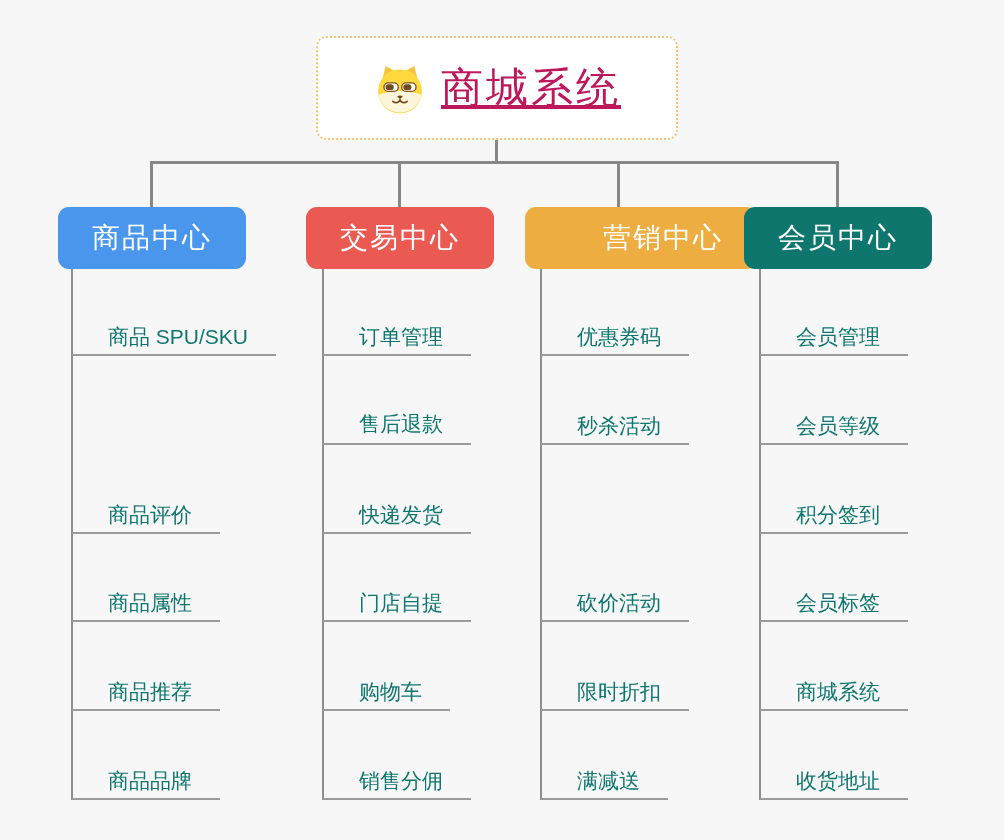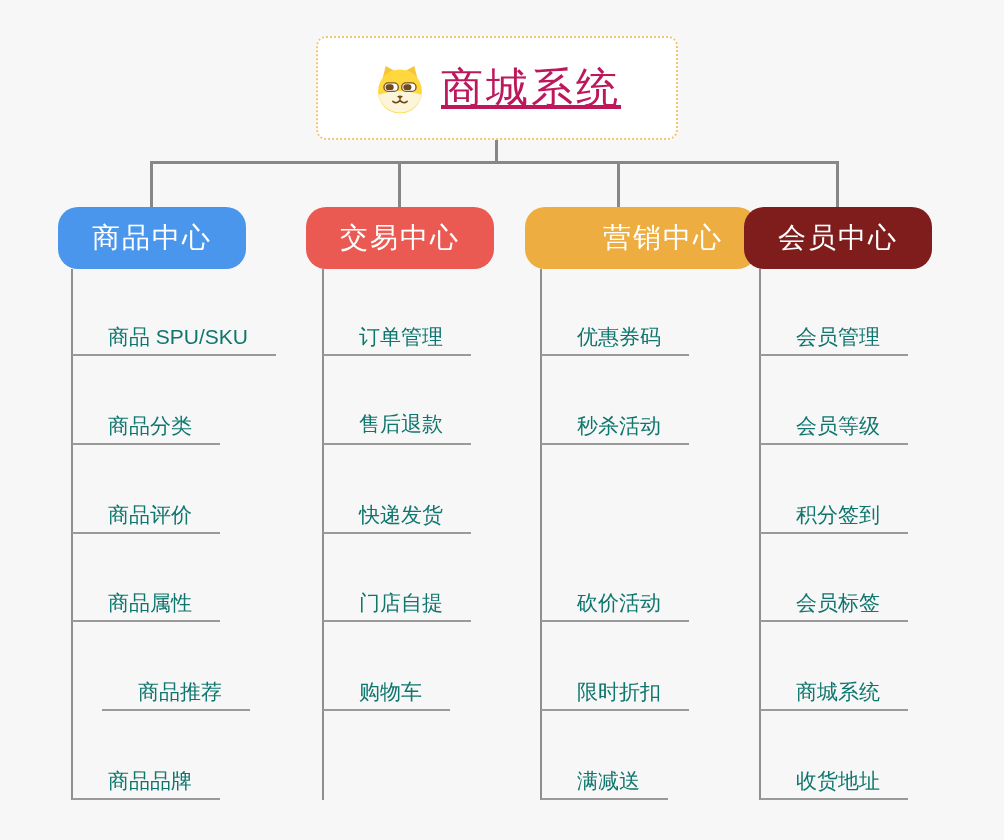--- a/index.html
+++ b/index.html
@@ -37,21 +37,21 @@
   
   .conn{position:absolute;background:#878787;}
   .conn.stem{left:495px;top:140px;width:3px;height:23px;}
   .conn.bus{left:150px;top:161px;width:689px;height:3px;}
   .conn.drop{top:162px;width:3px;height:45px;}
   
   .branch-node{
     position:absolute;
     top:207px;
     width:188px;height:62px;
-    border-radius:20px;
+    border-radius:11px;
     display:flex;align-items:center;justify-content:center;
     color:#ffffff;
     font-size:28px;
     letter-spacing:2px;
     white-space:nowrap;
   }
   
   .child-line{
     position:absolute;
     top:269px;
@@ -97,39 +97,39 @@
   <div class="conn stem"></div>
   <div class="conn bus"></div>
   <div class="conn drop" style="left:150px;"></div>
   <div class="conn drop" style="left:398px;"></div>
   <div class="conn drop" style="left:617px;"></div>
   <div class="conn drop" style="left:836px;"></div>
 
   <div class="branch-node" style="left: 58px; background-color: rgb(74, 150, 236);">商品中心</div>
   <div class="branch-node" style="left: 306px; background-color: rgb(234, 90, 82);">交易中心</div>
   <div class="branch-node" style="left: 525px; background-color: rgb(237, 173, 65); padding-left: 44px;">营销中心</div>
-  <div class="branch-node" style="left: 744px; background-color: #7f1d1d;">会员中心</div>
+  <div class="branch-node" style="left: 744px; background-color: #0f766e;">会员中心</div>
 
   <div class="child-line" style="left:71px;"></div>
   <div class="child-line" style="left:322px;"></div>
   <div class="child-line" style="left:540px;"></div>
   <div class="child-line" style="left:759px;"></div>
 
   <div class="leaf-node" style="left:72px;top:319px;">商品 SPU/SKU</div>
-  <div class="leaf-node" style="left:72px;top:408px;">商品分类</div>
   <div class="leaf-node" style="left:72px;top:585px;">商品属性</div>
   <div class="leaf-node" style="left:72px;top:497px;">商品评价</div>
-  <div class="leaf-node" style="left:72px;top:674px;margin-left:30px;">商品推荐</div>
+  <div class="leaf-node" style="left:72px;top:674px;">商品推荐</div>
   <div class="leaf-node" style="left:72px;top:763px;">商品品牌</div>
 
   <div class="leaf-node" style="left:323px;top:319px;">订单管理</div>
   <div class="leaf-node" style="left:323px;top:408px;font-family:Liberation Mono, monospace;">售后退款</div>
   <div class="leaf-node" style="left:323px;top:497px;">快递发货</div>
   <div class="leaf-node" style="left:323px;top:585px;">门店自提</div>
   <div class="leaf-node" style="left:323px;top:674px;">购物车</div>
+  <div class="leaf-node" style="left:323px;top:763px;">销售分佣</div>
 
   <div class="leaf-node" style="left:541px;top:319px;">优惠券码</div>
   <div class="leaf-node" style="left:541px;top:408px;">秒杀活动</div>
   <div class="leaf-node" style="left:541px;top:585px;">砍价活动</div>
   <div class="leaf-node" style="left:541px;top:674px;">限时折扣</div>
   <div class="leaf-node" style="left:541px;top:763px;">满减送</div>
 
   <div class="leaf-node" style="left:760px;top:319px;">会员管理</div>
   <div class="leaf-node" style="left:760px;top:408px;">会员等级</div>
   <div class="leaf-node" style="left:760px;top:497px;">积分签到</div>

